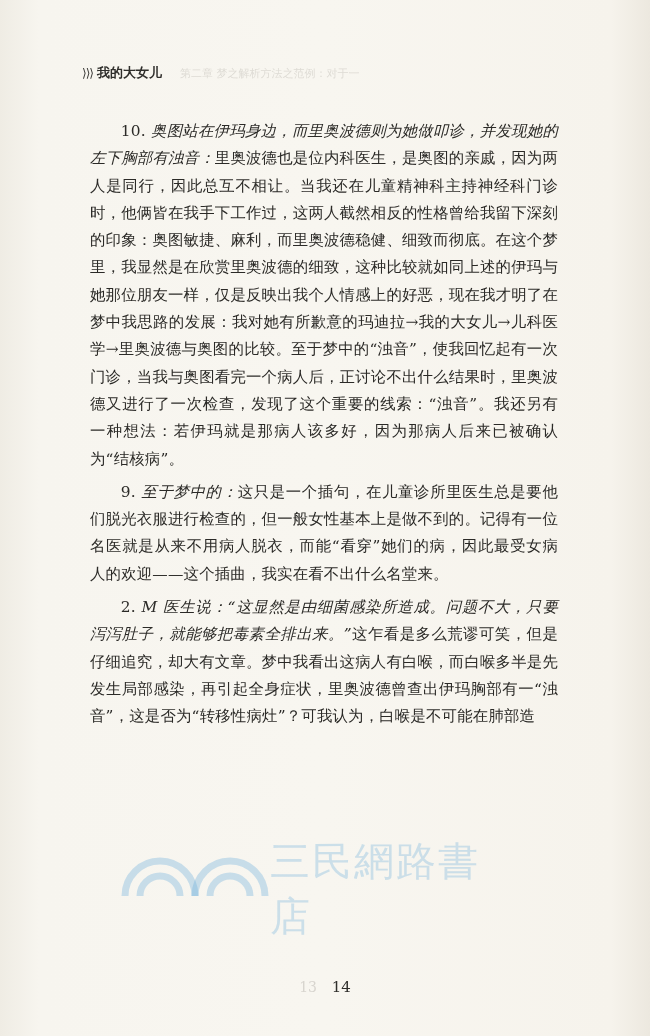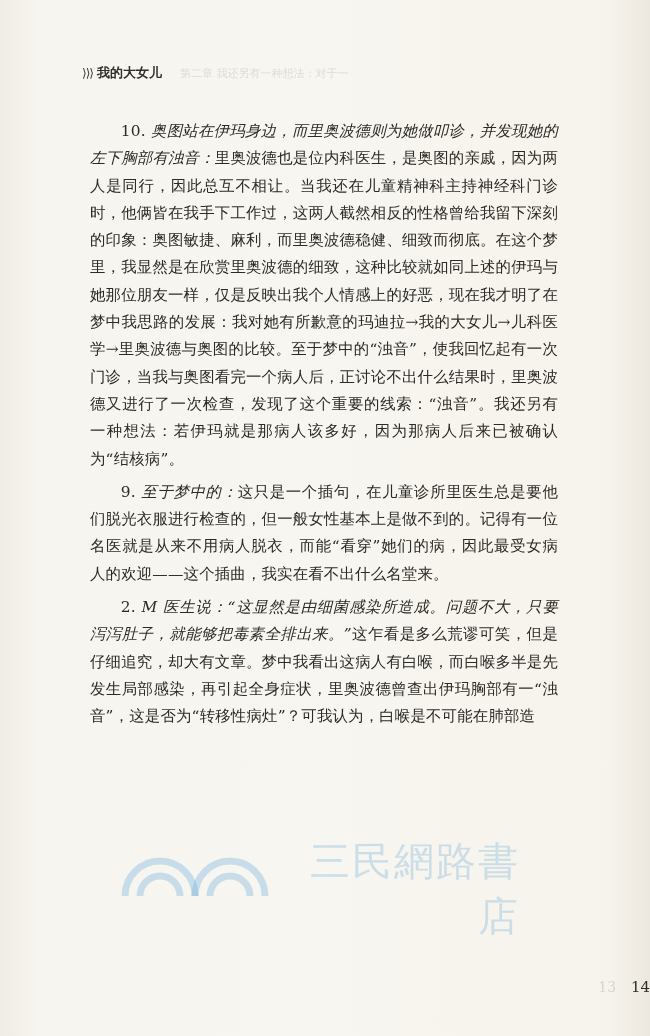--- a/index.html
+++ b/index.html
@@ -79,47 +79,46 @@
     left: 0; top: 6px;
   }
   .watermark .wm-text {
     position: absolute;
     left: 150px;
     top: 2px;
     font-family: "DejaVu Sans", "Liberation Sans", sans-serif;
     font-size: 40px;
     color: rgba(120, 180, 220, 0.35);
     letter-spacing: 2px;
-    text-align: right;
   }
   .page-number {
     position: absolute;
     left: 0;
     width: 650px;
     top: 978px;
-    text-align: right;
+    text-align: center;
     font-size: 15px;
     color: #2f2e2b;
   }
   .page-number .ghost {
     color: #d8d5cf;
     margin-right: 10px;
     font-size: 14px;
   }
 </style>
 </head>
 <body>
 
 <div class="page">
 
   <div class="header">
     <span class="chev">⟩⟩⟩</span>
     <span>我的大女儿</span>
   </div>
-  <div class="ghost-header">第二章  我还另有一种想法：对于一</div>
+  <div class="ghost-header">第二章  梦之解析方法之范例：对于一</div>
 
   <div class="body-text">
     <p>
       <span>10.</span>
       <span class="lead">奥图站在伊玛身边，而里奥波德则为她做叩诊，并发现她的左下胸部有浊音：</span><span>里奥波德也是位内科医生，是奥图的亲戚，因为两人是同行，因此总互不相让。当我还在儿童精神科主持神经科门诊时，他俩皆在我手下工作过，这两人截然相反的性格曾给我留下深刻的印象：奥图敏捷、麻利，而里奥波德稳健、细致而彻底。在这个梦里，我显然是在欣赏里奥波德的细致，这种比较就如同上述的伊玛与她那位朋友一样，仅是反映出我个人情感上的好恶，现在我才明了在梦中我思路的发展：我对她有所歉意的玛迪拉→我的大女儿→儿科医学→里奥波德与奥图的比较。至于梦中的“浊音”，使我回忆起有一次门诊，当我与奥图看完一个病人后，正讨论不出什么结果时，里奥波德又进行了一次检查，发现了这个重要的线索：“浊音”。我还另有一种想法：若伊玛就是那病人该多好，因为那病人后来已被确认为“结核病”。</span>
     </p>
     <p>
       <span>9.</span>
       <span class="lead">至于梦中的：</span><span>这只是一个插句，在儿童诊所里医生总是要他们脱光衣服进行检查的，但一般女性基本上是做不到的。记得有一位名医就是从来不用病人脱衣，而能“看穿”她们的病，因此最受女病人的欢迎——这个插曲，我实在看不出什么名堂来。</span>
     </p>

